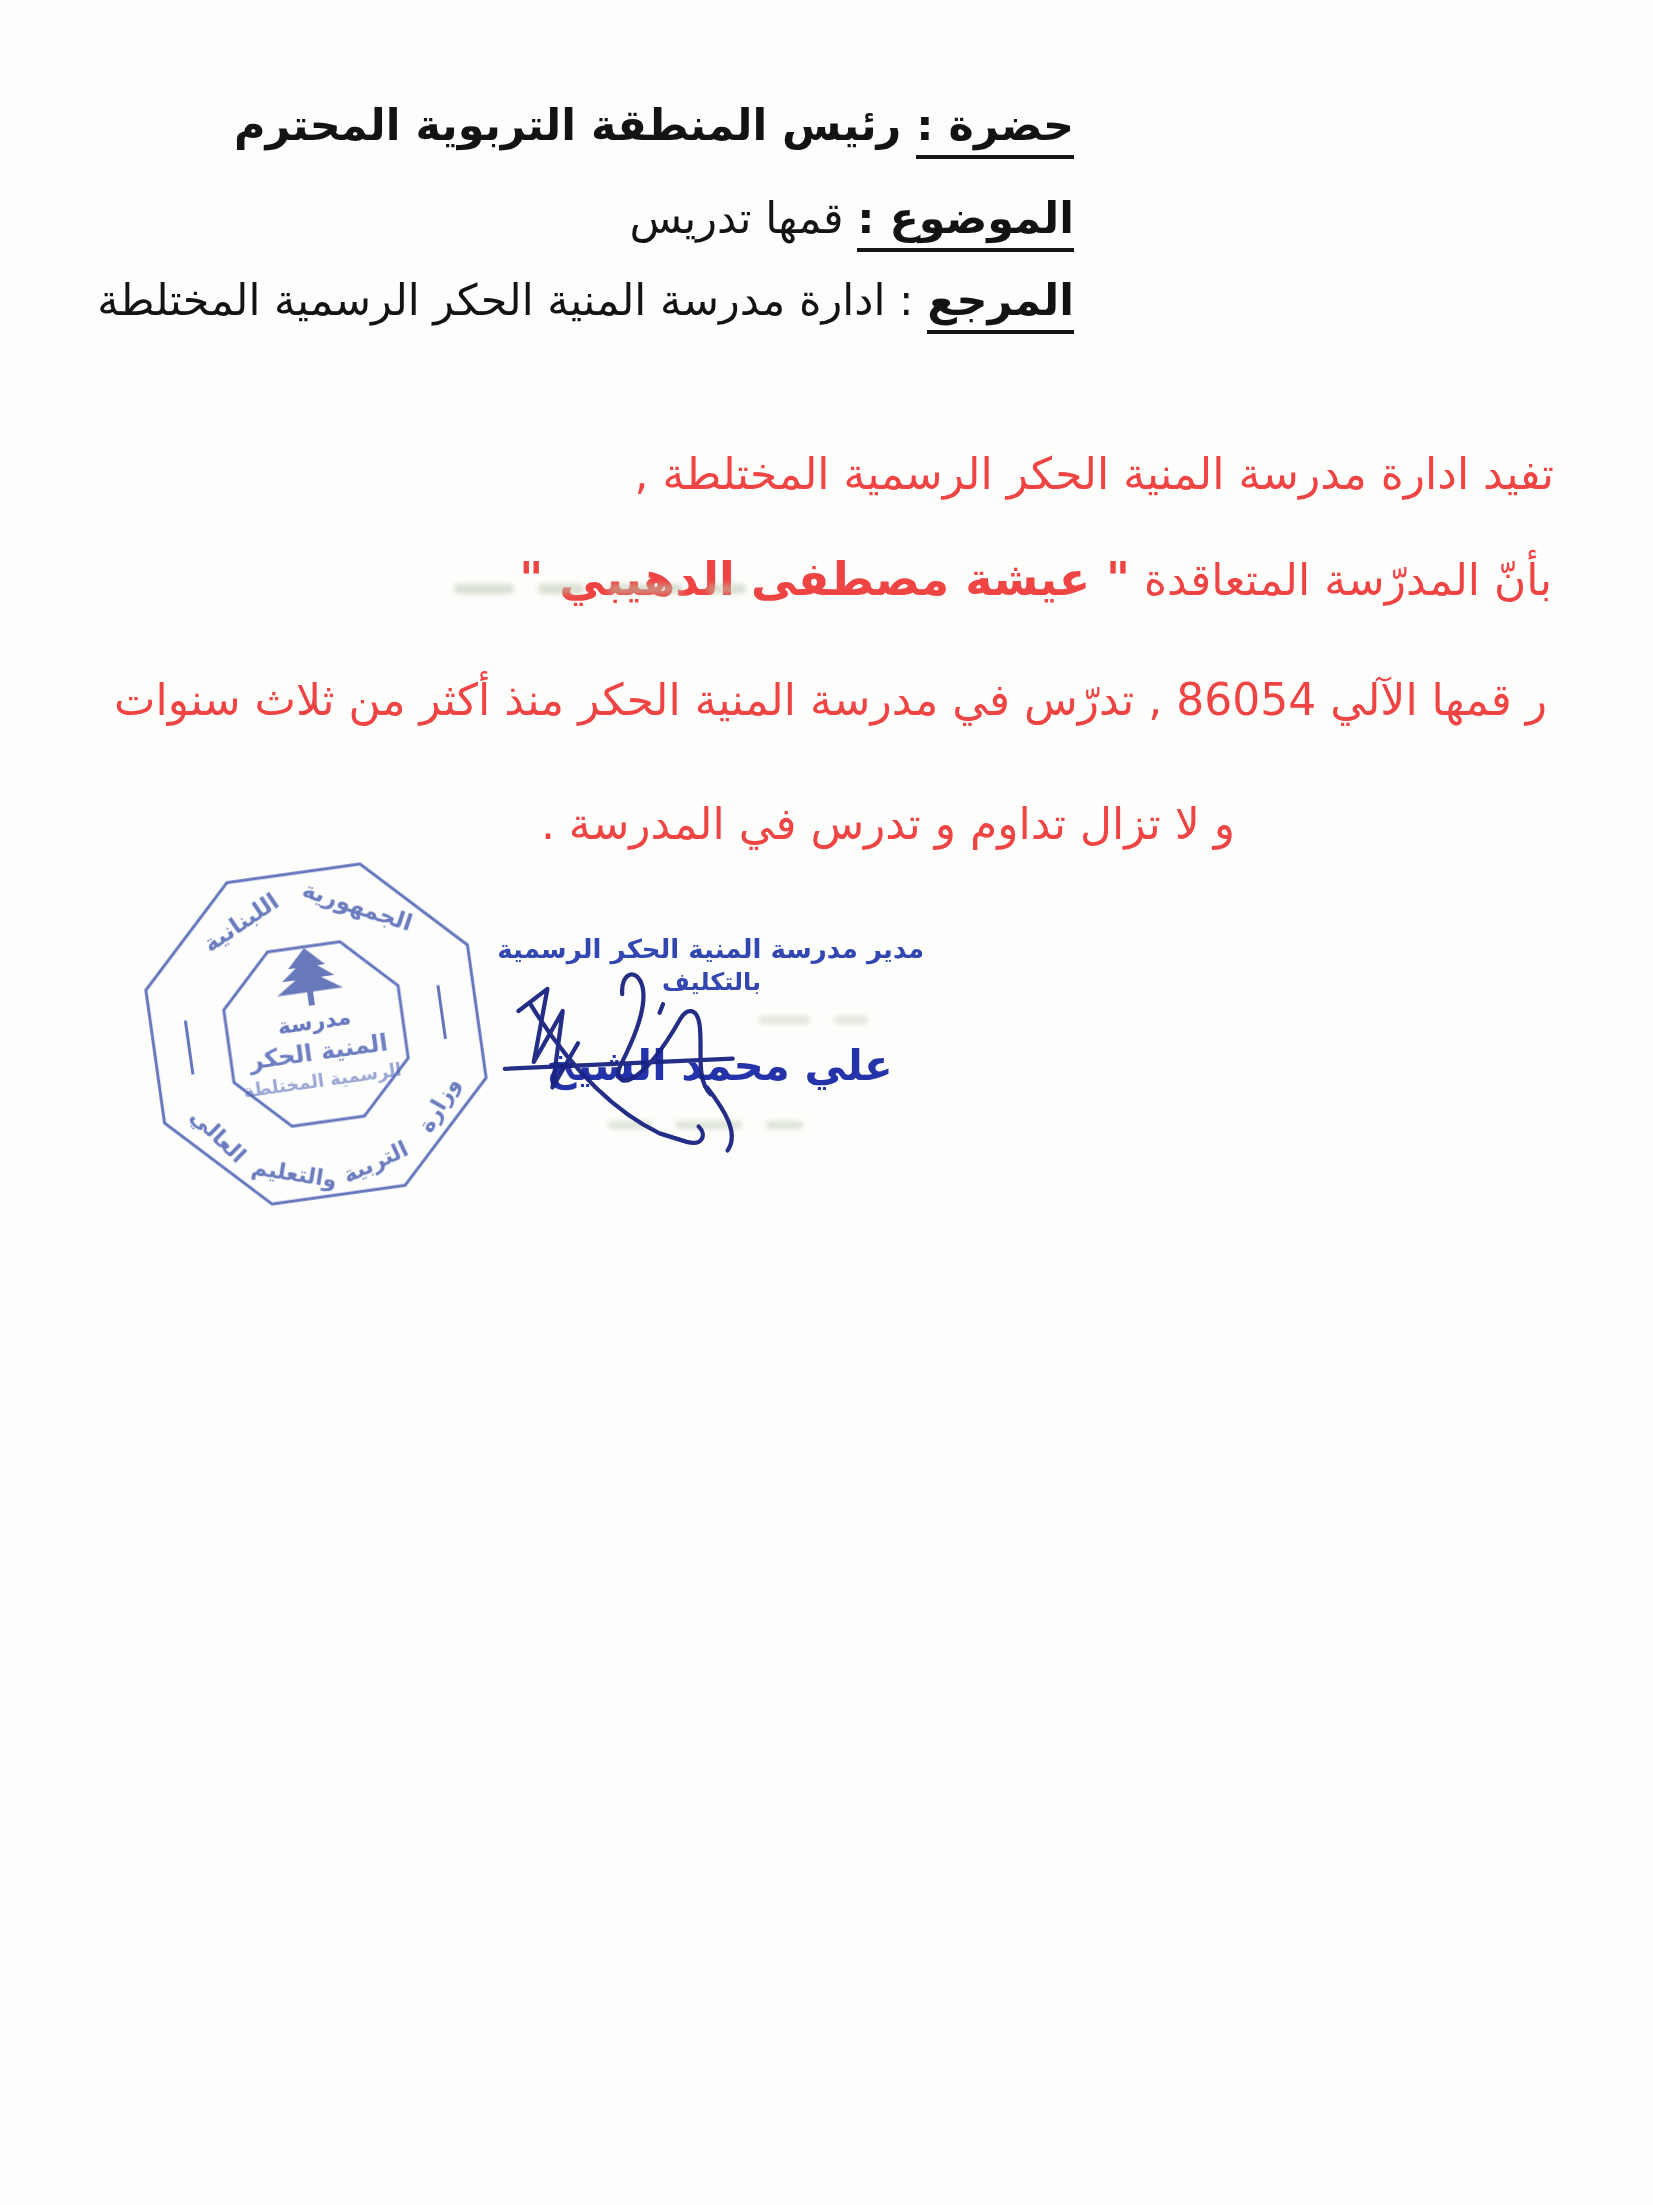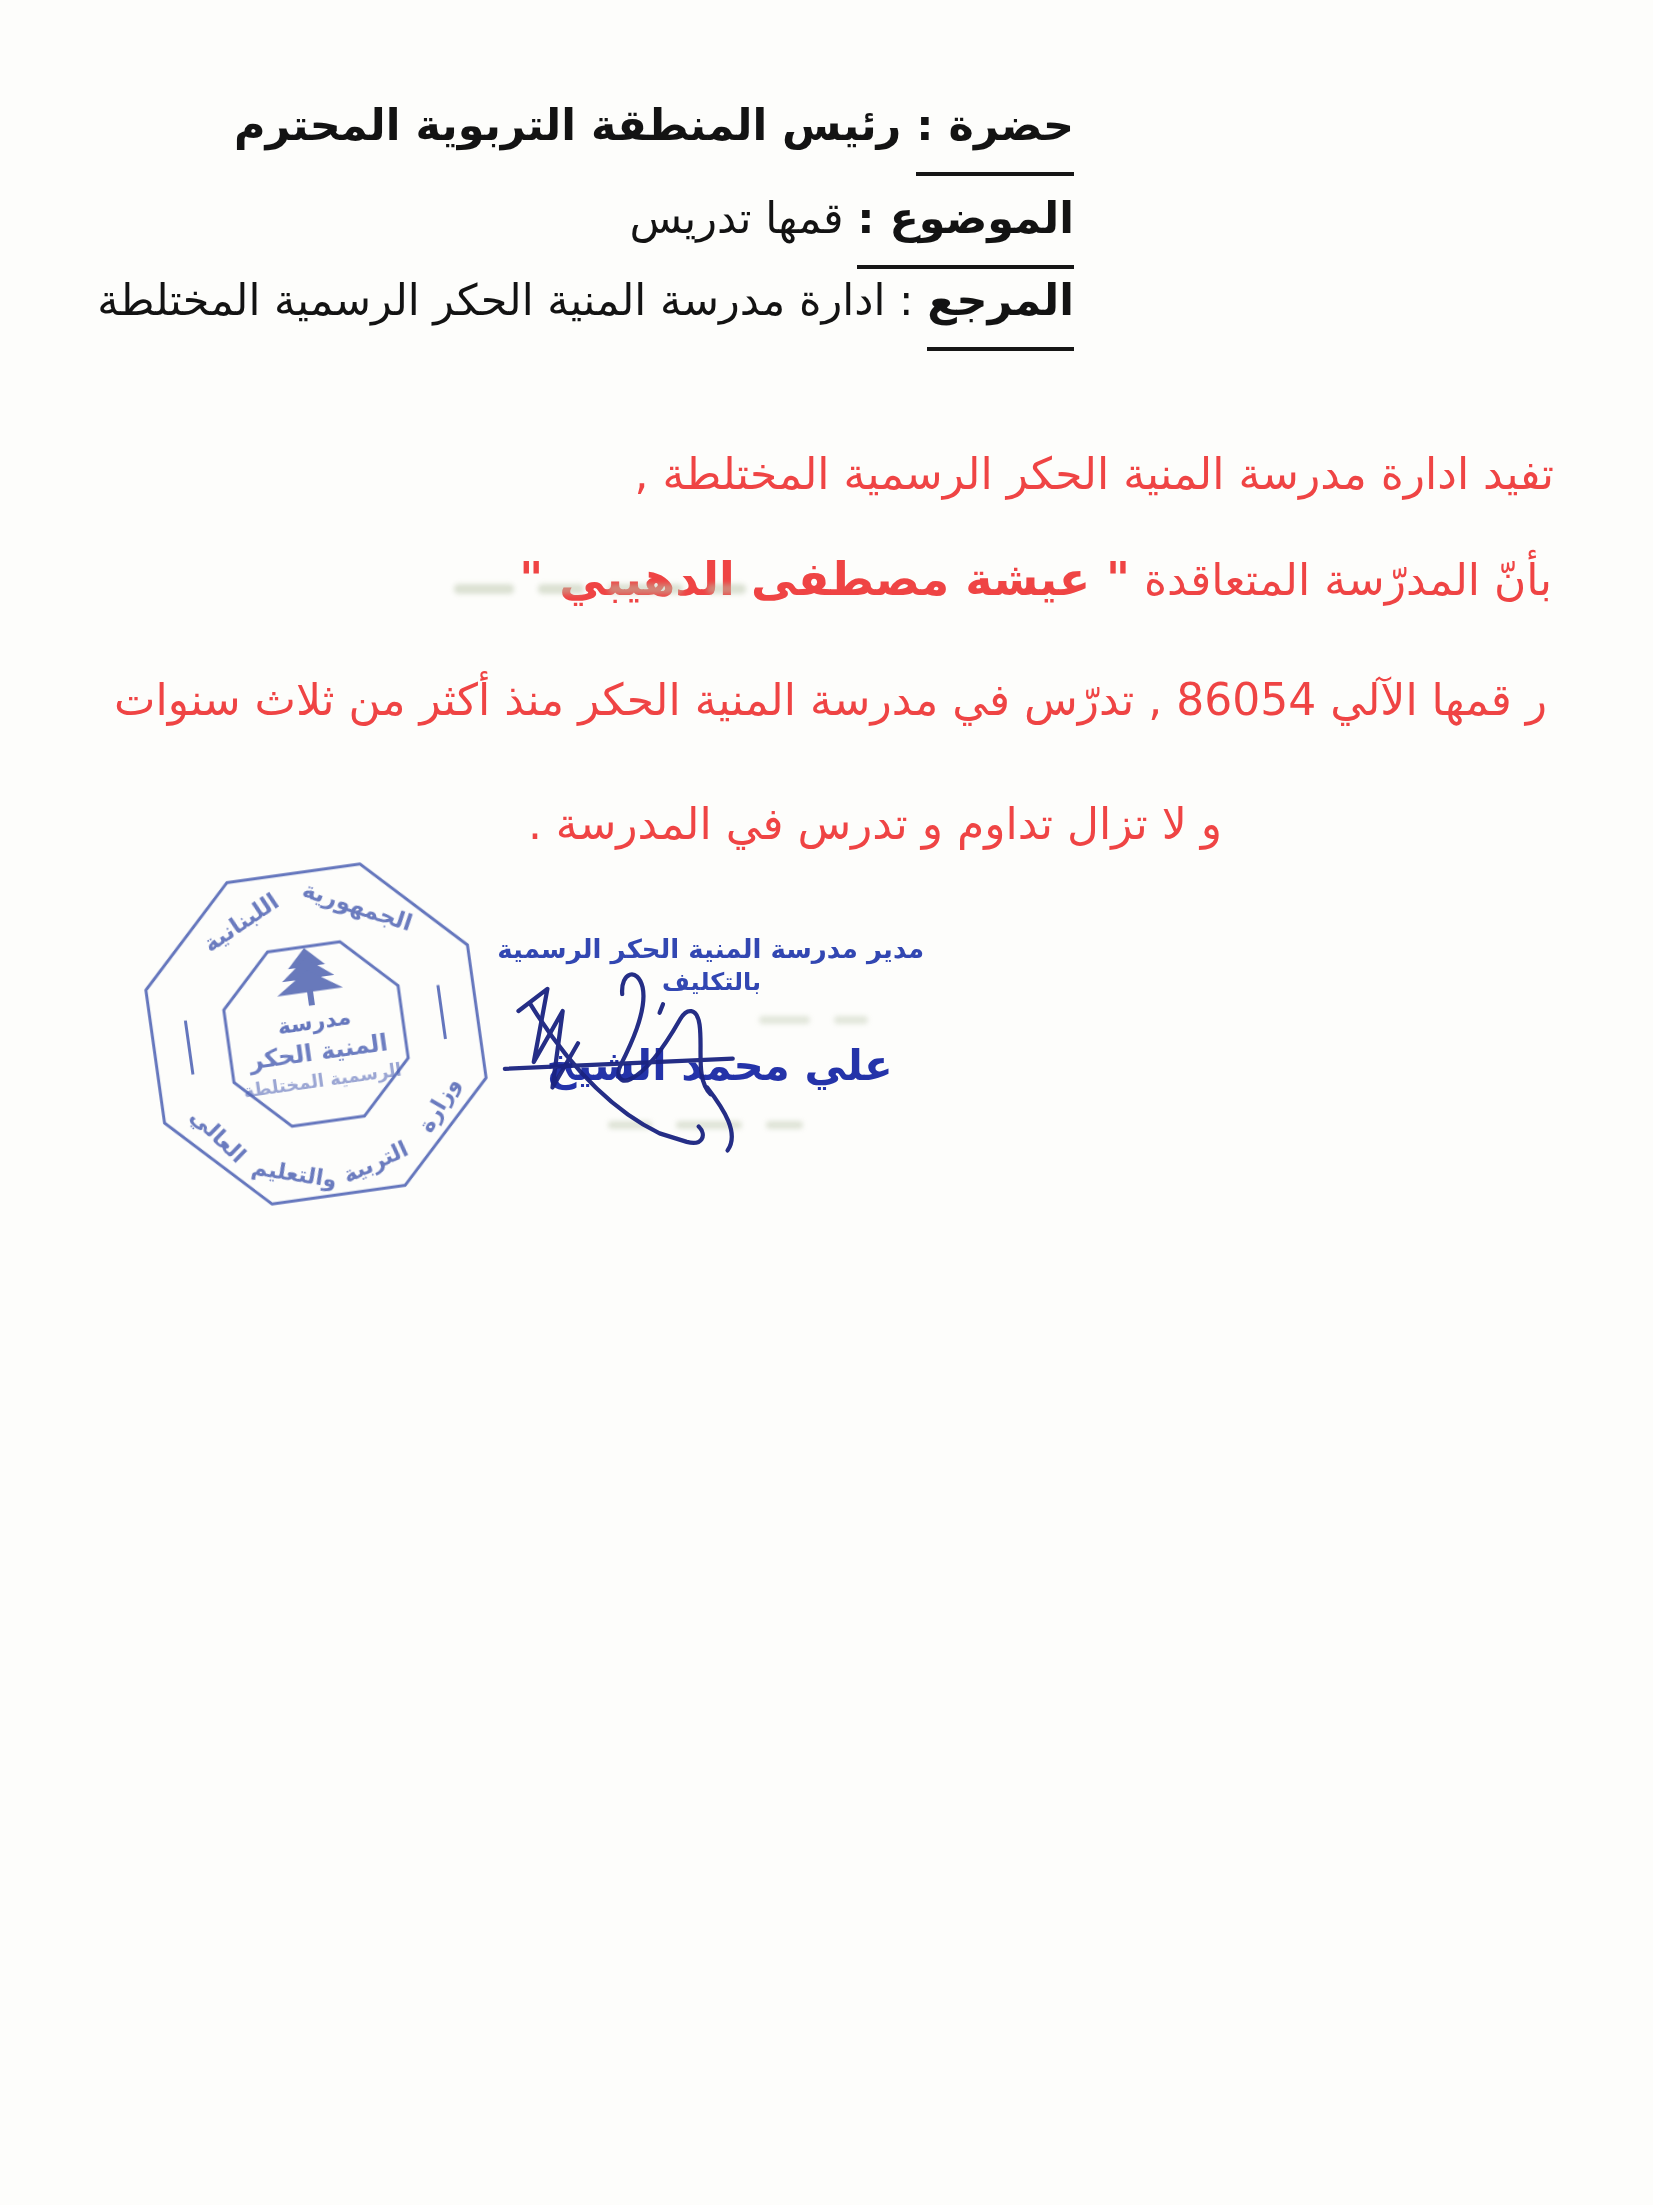--- a/index.html
+++ b/index.html
@@ -17,40 +17,40 @@
     right:580px;
     direction:rtl;
     white-space:nowrap;
     font-size:43px;
     line-height:1.25;
     color:#131313;
   }
   .h-line .lbl{
     font-weight:700;
     border-bottom:4.3px solid #161616;
-    padding-bottom:22px;
+    padding-bottom:5px;
   }
   .h-line .rest{font-weight:400;}
   .h-line.first .rest{font-weight:700;}
   #h1{top:99px;}
   #h2{top:192px;}
   #h3{top:274px;}
   
   .b-line{
     position:absolute;
     direction:rtl;
     white-space:nowrap;
     font-size:44px;
     line-height:1.25;
     color:#ef4444;
   }
   #b1{top:446px;right:100px;}
   #b2{top:551px;right:102px;}
   #b3{top:672px;right:107px;}
-  #b4{top:796px;right:432px;}
+  #b4{top:796px;right:419px;}
   #b2 .teacher-name{font-weight:700;font-size:46px;}
   
   .ghost{position:absolute;filter:blur(2.6px);opacity:.5;}
   .ghost i{
     display:inline-block;height:7.7px;border-radius:4.3px;
     background:#b9c4aa;margin:0 12px;vertical-align:middle;
   }
   #g1{top:580px;left:442px;}
   #g1 i{height:9.4px;}
   #g2{top:1011px;left:747px;opacity:.4;}

